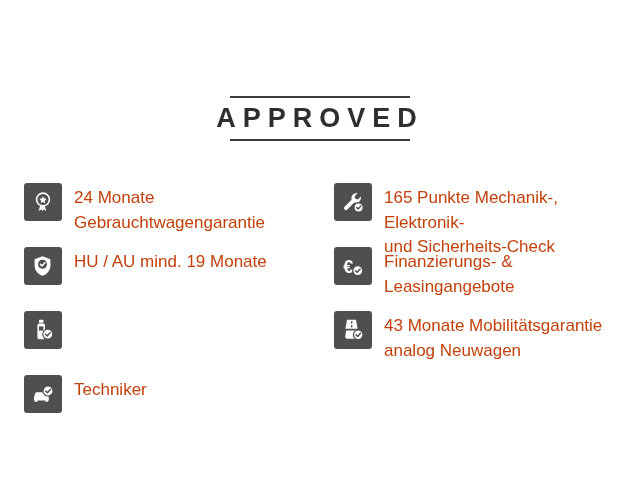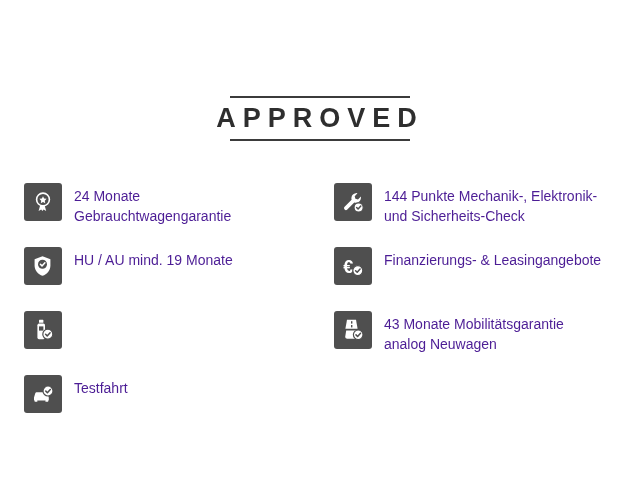--- a/index.html
+++ b/index.html
@@ -67,22 +67,22 @@
     position: relative;
     display: flex;
     align-items: center;
     justify-content: center;
     margin-top: 1px;
   }
   .icon-box svg {
     display: block;
   }
   .feature-label {
-    font-size: 14px;
-    color: #4c1d95;
+    font-size: 17px;
+    color: #c2410c;
     line-height: 1.45;
     padding-top: 4px;
     white-space: pre-line;
   }
   
   #bottom-edge {
     position: absolute;
     left: 0;
     bottom: 0;
     width: 640px;
@@ -116,21 +116,21 @@
     </div>
 
     <div class="feature">
       <span class="icon-box">
         <svg width="26" height="26" viewBox="0 0 26 26">
           <path d="M17.5 4.2a5.2 5.2 0 0 0-5.9 6.6L4.6 17.8a1.9 1.9 0 1 0 2.7 2.7l7-7a5.2 5.2 0 0 0 6.6-5.9l-2.9 2.9-2.6-.7-.7-2.6z" fill="#ffffff"></path>
           <circle cx="18.6" cy="18.4" r="4.6" fill="#ffffff" stroke="#4f4f4f" stroke-width="1.2"></circle>
           <path d="M16.6 18.5l1.5 1.5 2.7-3.0" fill="none" stroke="#4f4f4f" stroke-width="1.5" stroke-linecap="round" stroke-linejoin="round"></path>
         </svg>
       </span>
-      <span class="feature-label">144 Punkte Mechanik-, Elektronik-
+      <span class="feature-label">165 Punkte Mechanik-, Elektronik-
 und Sicherheits-Check</span>
     </div>
 
     <div class="feature">
       <span class="icon-box">
         <svg width="26" height="26" viewBox="0 0 26 26">
           <path d="M12.5 3.2L4.6 6.3v6.1c0 5.1 3.4 8.7 7.9 10.4 4.5-1.7 7.9-5.3 7.9-10.4V6.3z" fill="#ffffff"></path>
           <circle cx="12.5" cy="11.2" r="4.5" fill="#4f4f4f"></circle>
           <path d="M10.4 11.3l1.6 1.6 2.9-3.2" fill="none" stroke="#ffffff" stroke-width="1.5" stroke-linecap="round" stroke-linejoin="round"></path>
         </svg>
@@ -180,19 +180,19 @@
     <div class="feature">
       <span class="icon-box">
         <svg width="26" height="26" viewBox="0 0 26 26">
           <path d="M4.0 16.4l1.2-4.0c.2-.7.9-1.2 1.7-1.2h9.0c.8 0 1.5.5 1.7 1.2l1.2 4.0v3.0H4.0z" fill="#ffffff"></path>
           <rect x="4.6" y="19.0" width="2.8" height="1.8" rx="0.6" fill="#ffffff"></rect>
           <rect x="15.4" y="19.0" width="2.8" height="1.8" rx="0.6" fill="#ffffff"></rect>
           <circle cx="18.0" cy="10.0" r="5.0" fill="#ffffff" stroke="#4f4f4f" stroke-width="1.2"></circle>
           <path d="M15.8 10.1l1.6 1.6 2.9-3.2" fill="none" stroke="#4f4f4f" stroke-width="1.5" stroke-linecap="round" stroke-linejoin="round"></path>
         </svg>
       </span>
-      <span class="feature-label">Testfahrt</span>
+      <span class="feature-label">Techniker</span>
     </div>
 
   </div>
 
   <div id="bottom-edge"></div>
 </div>
 
 </body></html>

